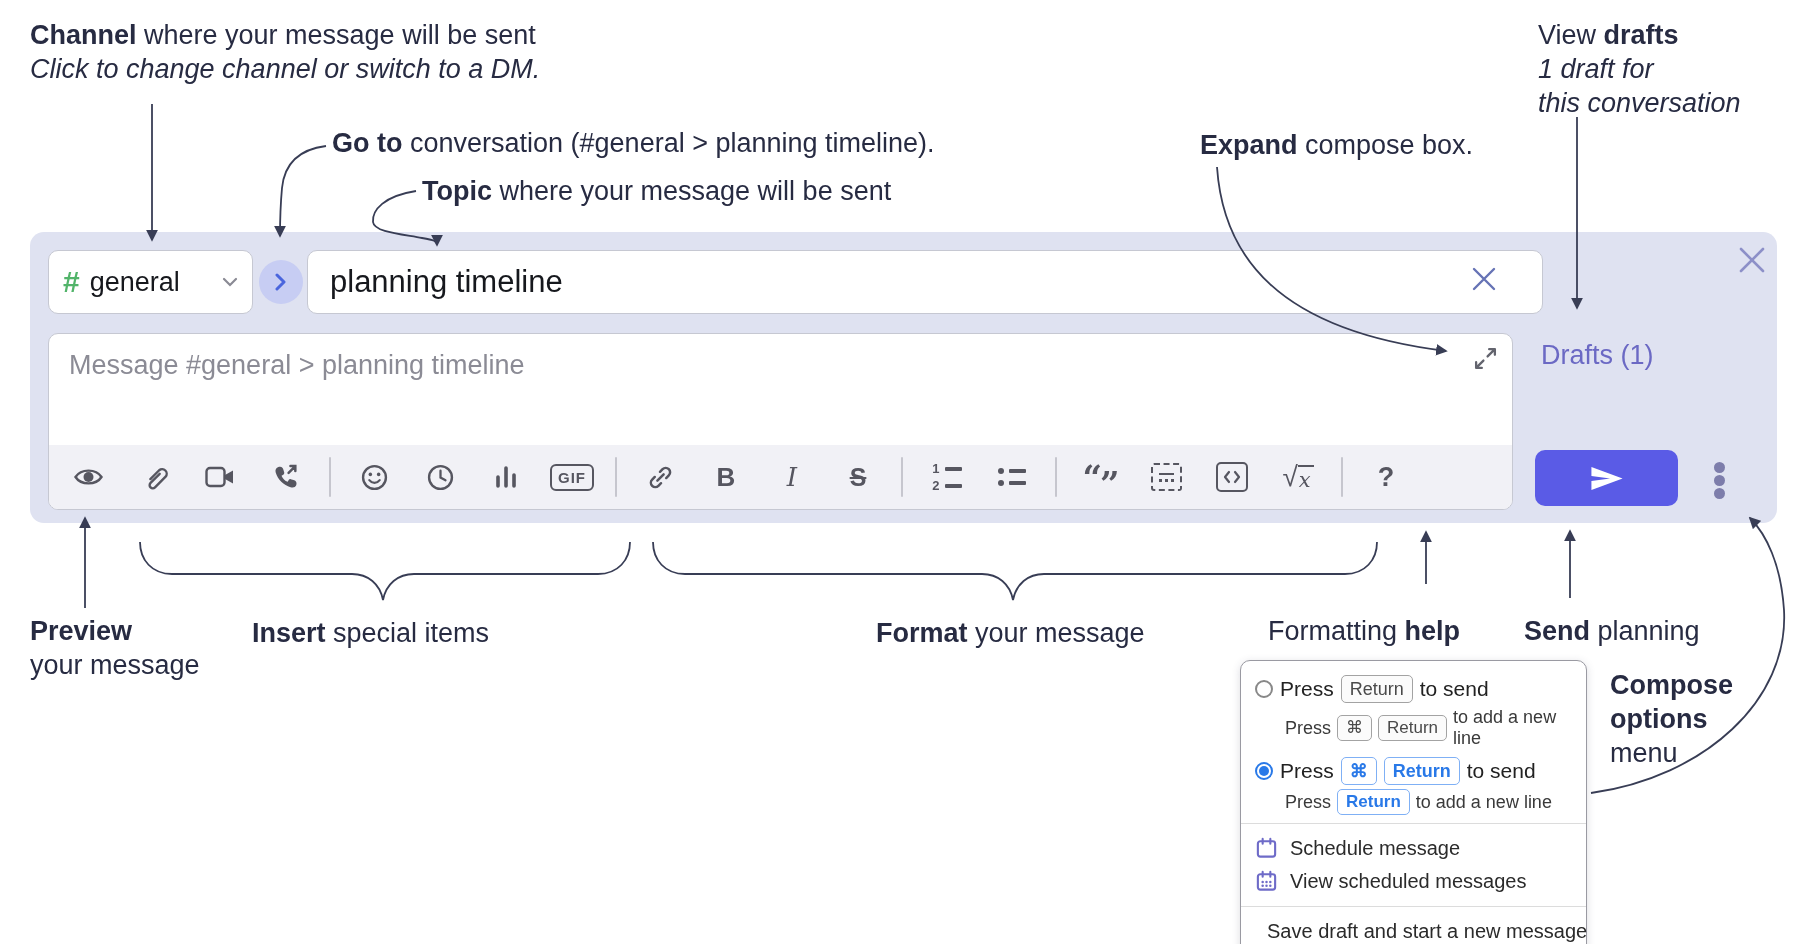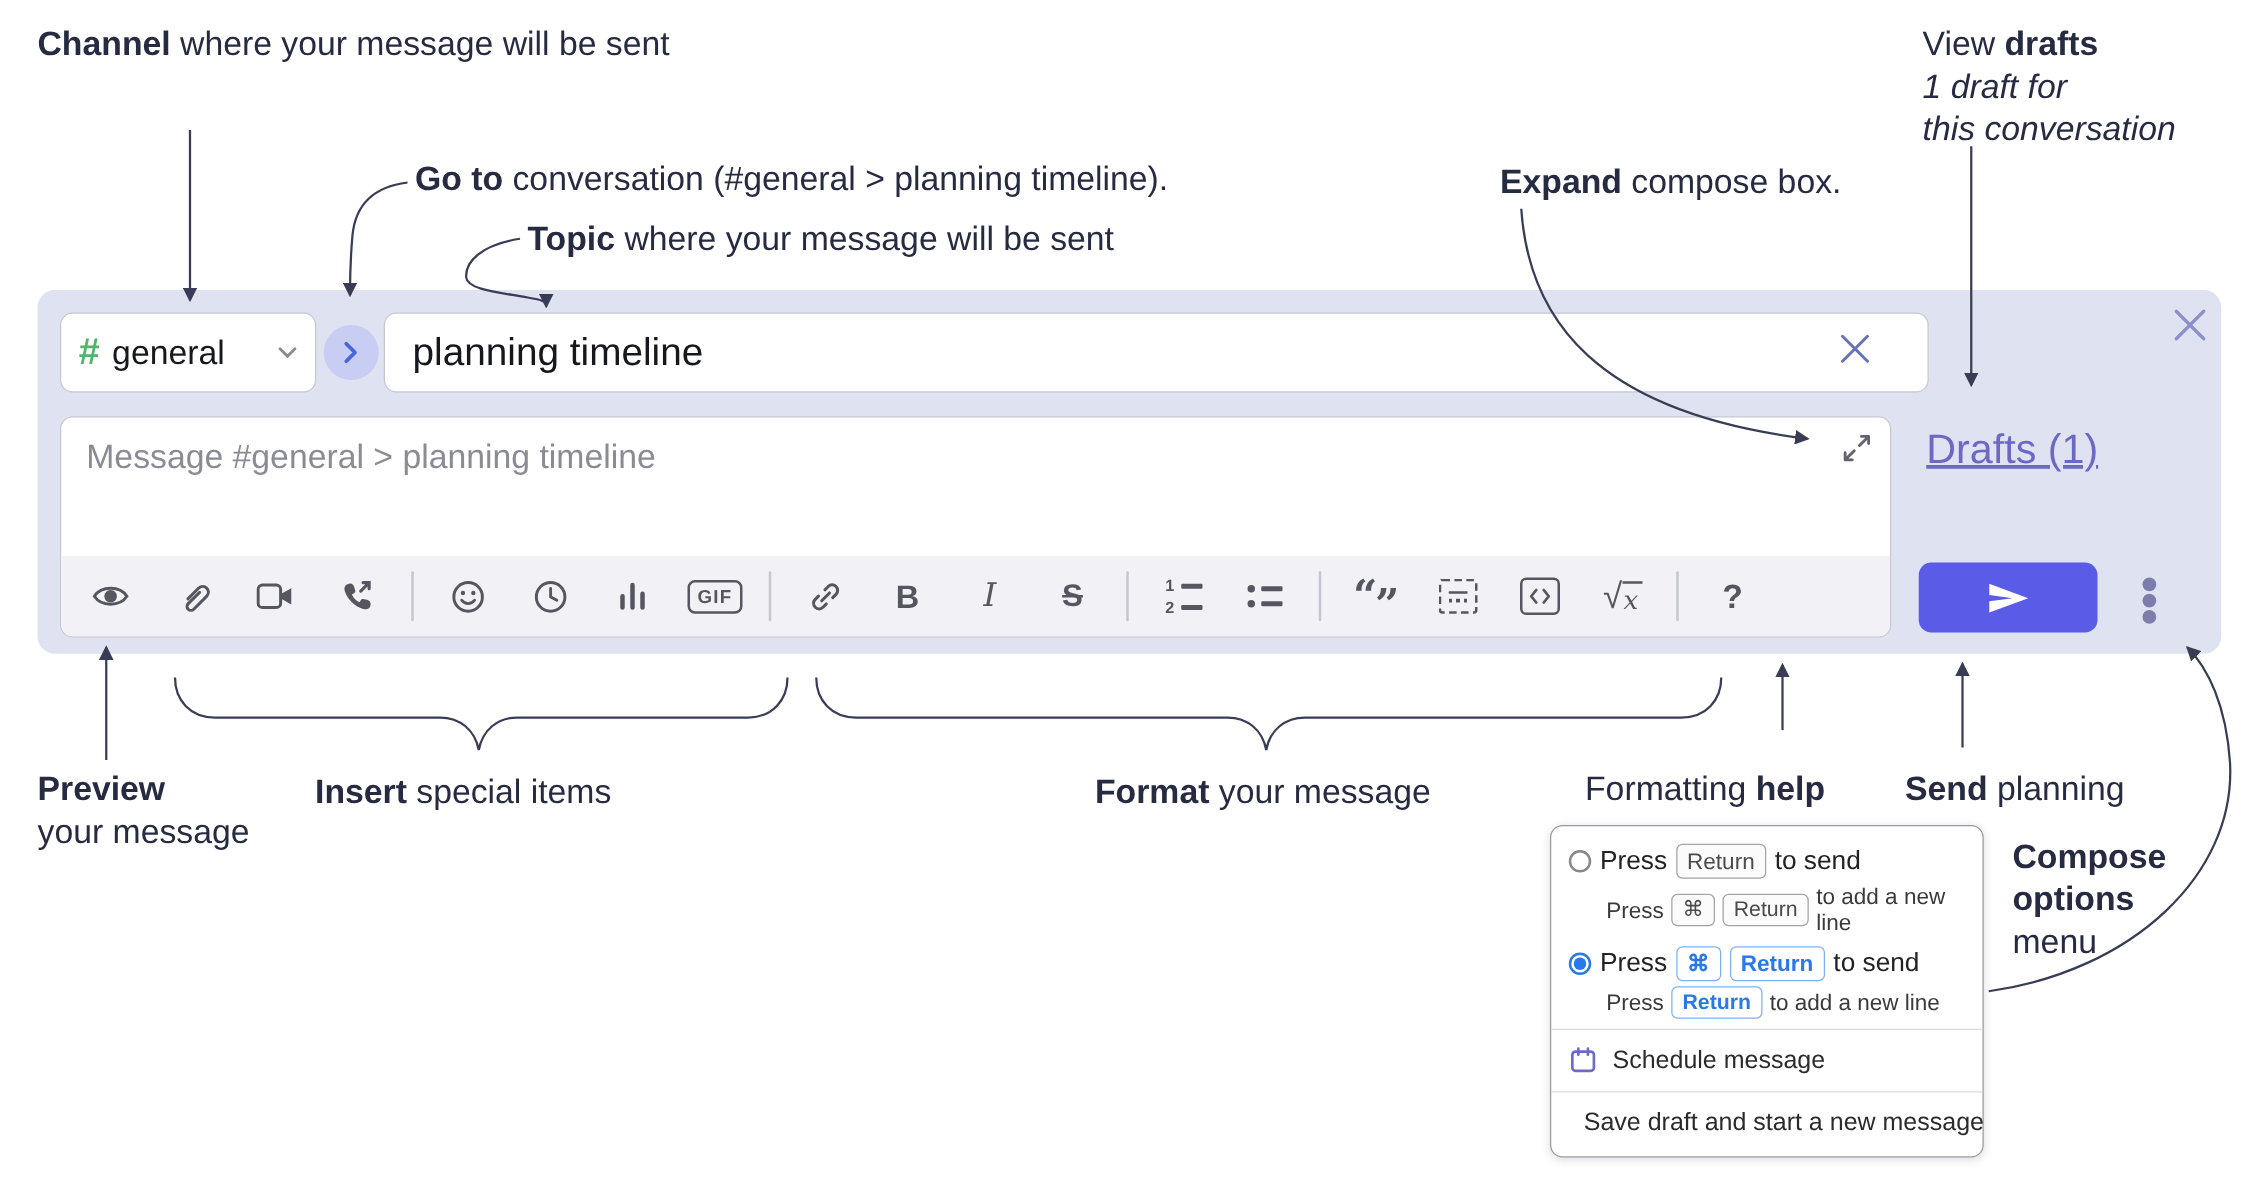--- a/index.html
+++ b/index.html
@@ -48,21 +48,21 @@
   .math-x{font-family:"DejaVu Serif",serif;font-style:italic;font-size:21px;border-top:2.2px solid #565660;padding:1px 3px 0 1px;margin-top:2px;}
   .spoiler-ic{width:27px;height:24px;border:2px dashed #565660;border-radius:3px;display:flex;flex-direction:column;justify-content:center;gap:4px;align-items:center;}
   .spoiler-ic i{display:block;width:15px;height:2.5px;background:#565660;}
   .spoiler-ic i.dash{width:15px;background:repeating-linear-gradient(90deg,#565660 0 3px,transparent 3px 6px);}
   .code-ic{width:28px;height:26px;border:2.4px solid #565660;border-radius:5px;display:flex;align-items:center;justify-content:center;}
   .list-ic{display:flex;flex-direction:column;gap:6px;}
   .list-row{display:flex;align-items:center;gap:5px;}
   .list-num{font-size:13px;font-weight:bold;color:#565660;width:9px;line-height:11px;}
   .list-bar{width:17px;height:4px;background:#565660;border-radius:1px;}
   .list-dot{width:6px;height:6px;border-radius:50%;background:#565660;}
-  .drafts-link{position:absolute;left:1511px;top:108px;font-size:33px;color:#6b69c4;cursor:pointer;text-decoration:underline;}
+  .drafts-link{position:absolute;left:1511px;top:108px;font-size:27px;color:#6b69c4;cursor:pointer;}
   .send-btn{position:absolute;left:1505px;top:218px;width:143px;height:56px;background:#5a5be6;
     border:none;border-radius:10px;display:flex;align-items:center;justify-content:center;cursor:pointer;}
   .kebab{position:absolute;left:1684px;top:230px;display:flex;flex-direction:column;gap:2px;cursor:pointer;}
   .kebab i{width:11px;height:11px;border-radius:50%;background:#7d7dab;display:block;}
   
   .popup{position:absolute;left:1240px;top:660px;width:347px;box-sizing:border-box;background:#fff;
     border:1px solid #9a9aa2;border-radius:10px;box-shadow:0 2px 8px rgba(60,60,90,.18);
     padding:10px 14px;font-size:21px;color:#222;}
   .prow{display:flex;align-items:center;gap:7px;margin:4px 0;cursor:pointer;}
   .psub{display:flex;align-items:center;gap:6px;margin:2px 0 8px 30px;font-size:18px;color:#3a3a3a;}
@@ -76,20 +76,21 @@
   .pdiv{border-top:1px solid #dcdcdc;margin:8px -14px;}
   .mrow{display:flex;align-items:center;gap:12px;padding:5px 0;font-size:20px;color:#2b2b2b;cursor:pointer;white-space:nowrap;}
   
   .overlay{position:absolute;left:0;top:0;z-index:10;pointer-events:none;}
 </style>
 </head>
 <body>
 
 <div class="note" style="left:30px;top:18px;">
   <div><b>Channel</b><span> where your message will be sent</span></div>
+  <div class="it">Click to change channel or switch to a DM.</div>
 </div>
 <div class="note" style="left:332px;top:126px;">
   <b>Go to</b><span> conversation (#general &gt; planning timeline).</span>
 </div>
 <div class="note" style="left:422px;top:174px;">
   <b>Topic</b><span> where your message will be sent</span>
 </div>
 <div class="note" style="left:1200px;top:128px;">
   <b>Expand</b><span> compose box.</span>
 </div>
@@ -315,20 +316,35 @@
     <span class="kbd blue">Return</span>
     <span>to add a new line</span>
   </div>
   <div class="pdiv"></div>
   <div class="mrow">
     <svg width="23" height="23" viewBox="0 0 24 24">
       <rect x="3" y="4.5" width="18" height="16" rx="2.5" stroke="#6e6bc8" stroke-width="2.2" fill="none"></rect>
       <path d="M8 2 V7 M16 2 V7" stroke="#6e6bc8" stroke-width="2.2" stroke-linecap="round"></path>
     </svg>
     <span>Schedule message</span>
+  </div>
+  <div class="mrow">
+    <svg width="23" height="23" viewBox="0 0 24 24">
+      <rect x="3" y="4.5" width="18" height="16" rx="2.5" stroke="#6e6bc8" stroke-width="2.2" fill="none"></rect>
+      <path d="M8 2 V7 M16 2 V7" stroke="#6e6bc8" stroke-width="2.2" stroke-linecap="round"></path>
+      <g fill="#6e6bc8">
+          <circle cx="8" cy="12.5" r="1.3"></circle>
+          <circle cx="12" cy="12.5" r="1.3"></circle>
+          <circle cx="16" cy="12.5" r="1.3"></circle>
+          <circle cx="8" cy="16.5" r="1.3"></circle>
+          <circle cx="12" cy="16.5" r="1.3"></circle>
+          <circle cx="16" cy="16.5" r="1.3"></circle>
+        </g>
+    </svg>
+    <span>View scheduled messages</span>
   </div>
   <div class="pdiv"></div>
   <div class="mrow">
     <svg width="23" height="23" viewBox="0 0 24 24">
       <path d="M6 2.5 H14.5 L19.5 7.5 V19 a2.3 2.3 0 0 1 -2.3 2.3 H6 a2.3 2.3 0 0 1 -2.3 -2.3 V4.8 A2.3 2.3 0 0 1 6 2.5 Z" stroke="#6e6bc8" stroke-width="2.1" fill="none" stroke-linejoin="round"></path>
       <path d="M8.2 12.5 L11 15.3 L15.8 9.8" stroke="#6e6bc8" stroke-width="2.1" fill="none" stroke-linecap="round" stroke-linejoin="round"></path>
     </svg>
     <span>Save draft and start a new message</span>
   </div>
 </div>

